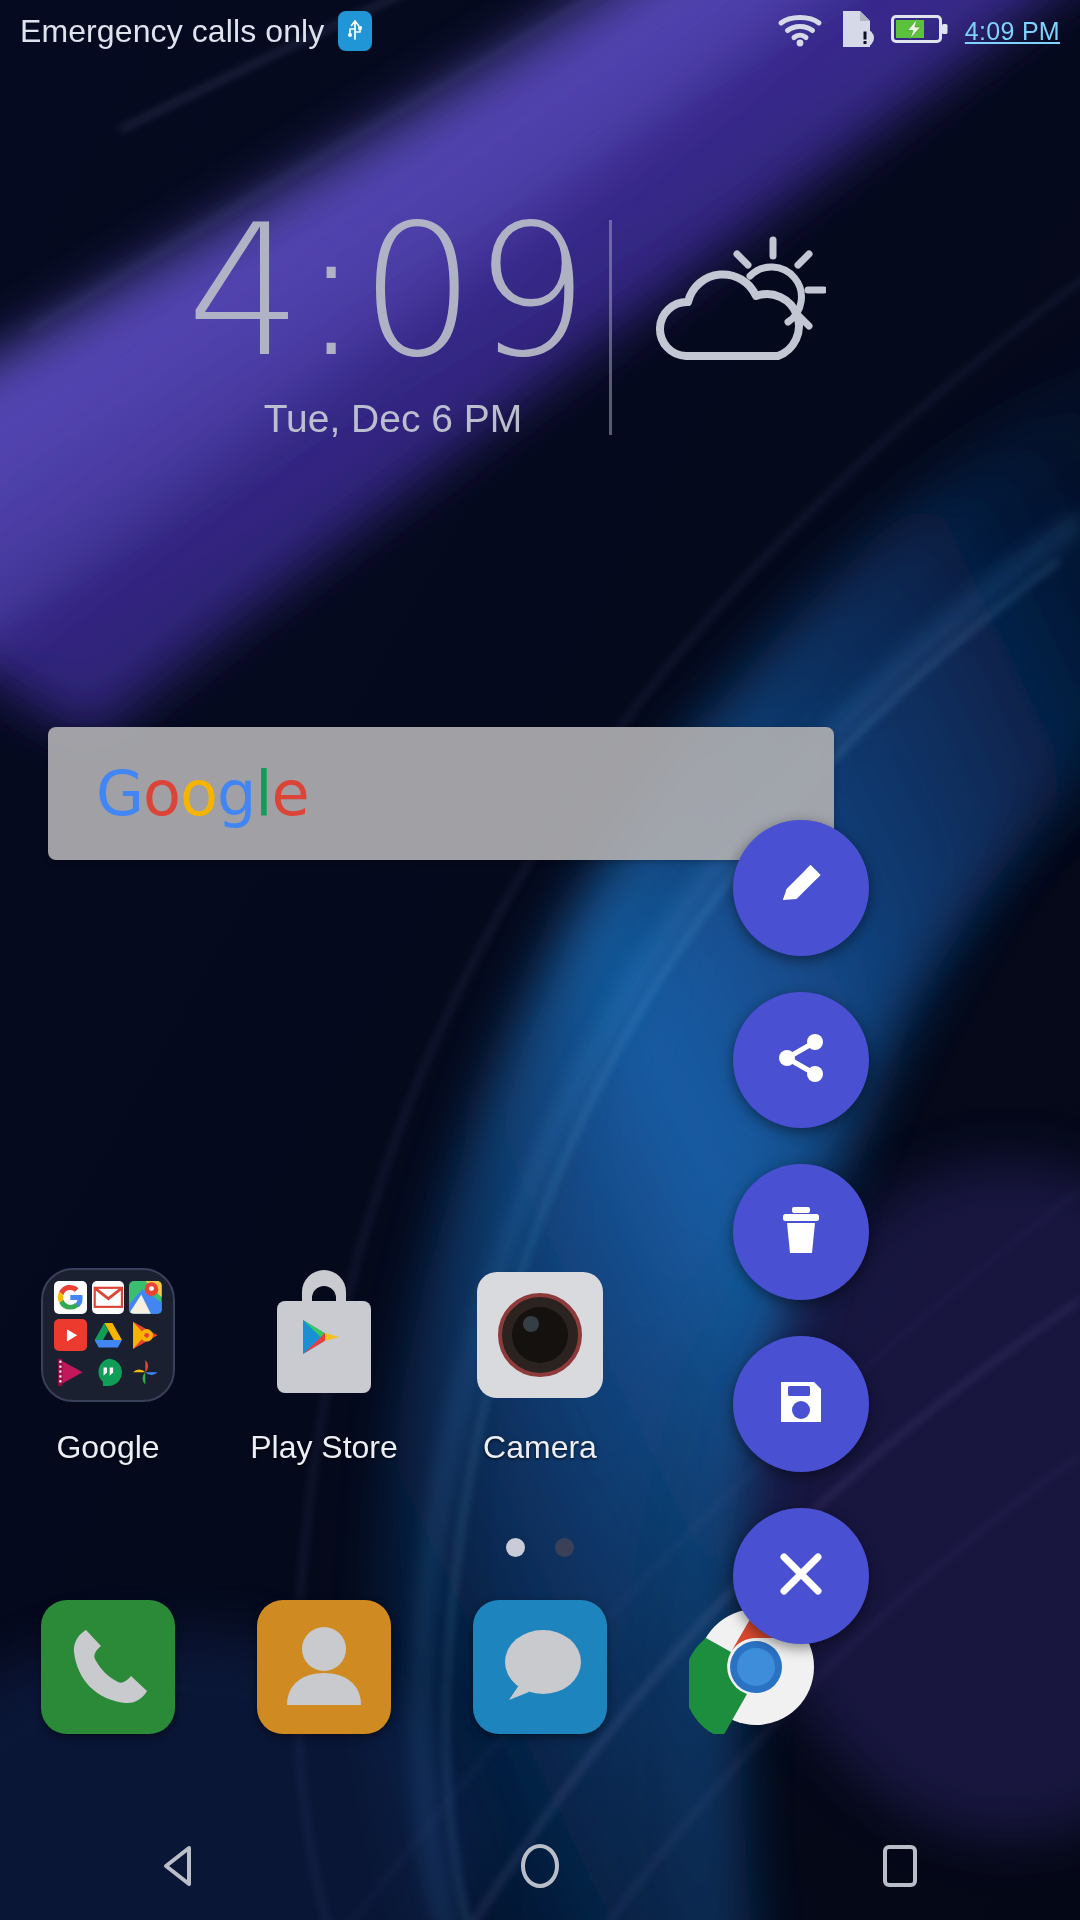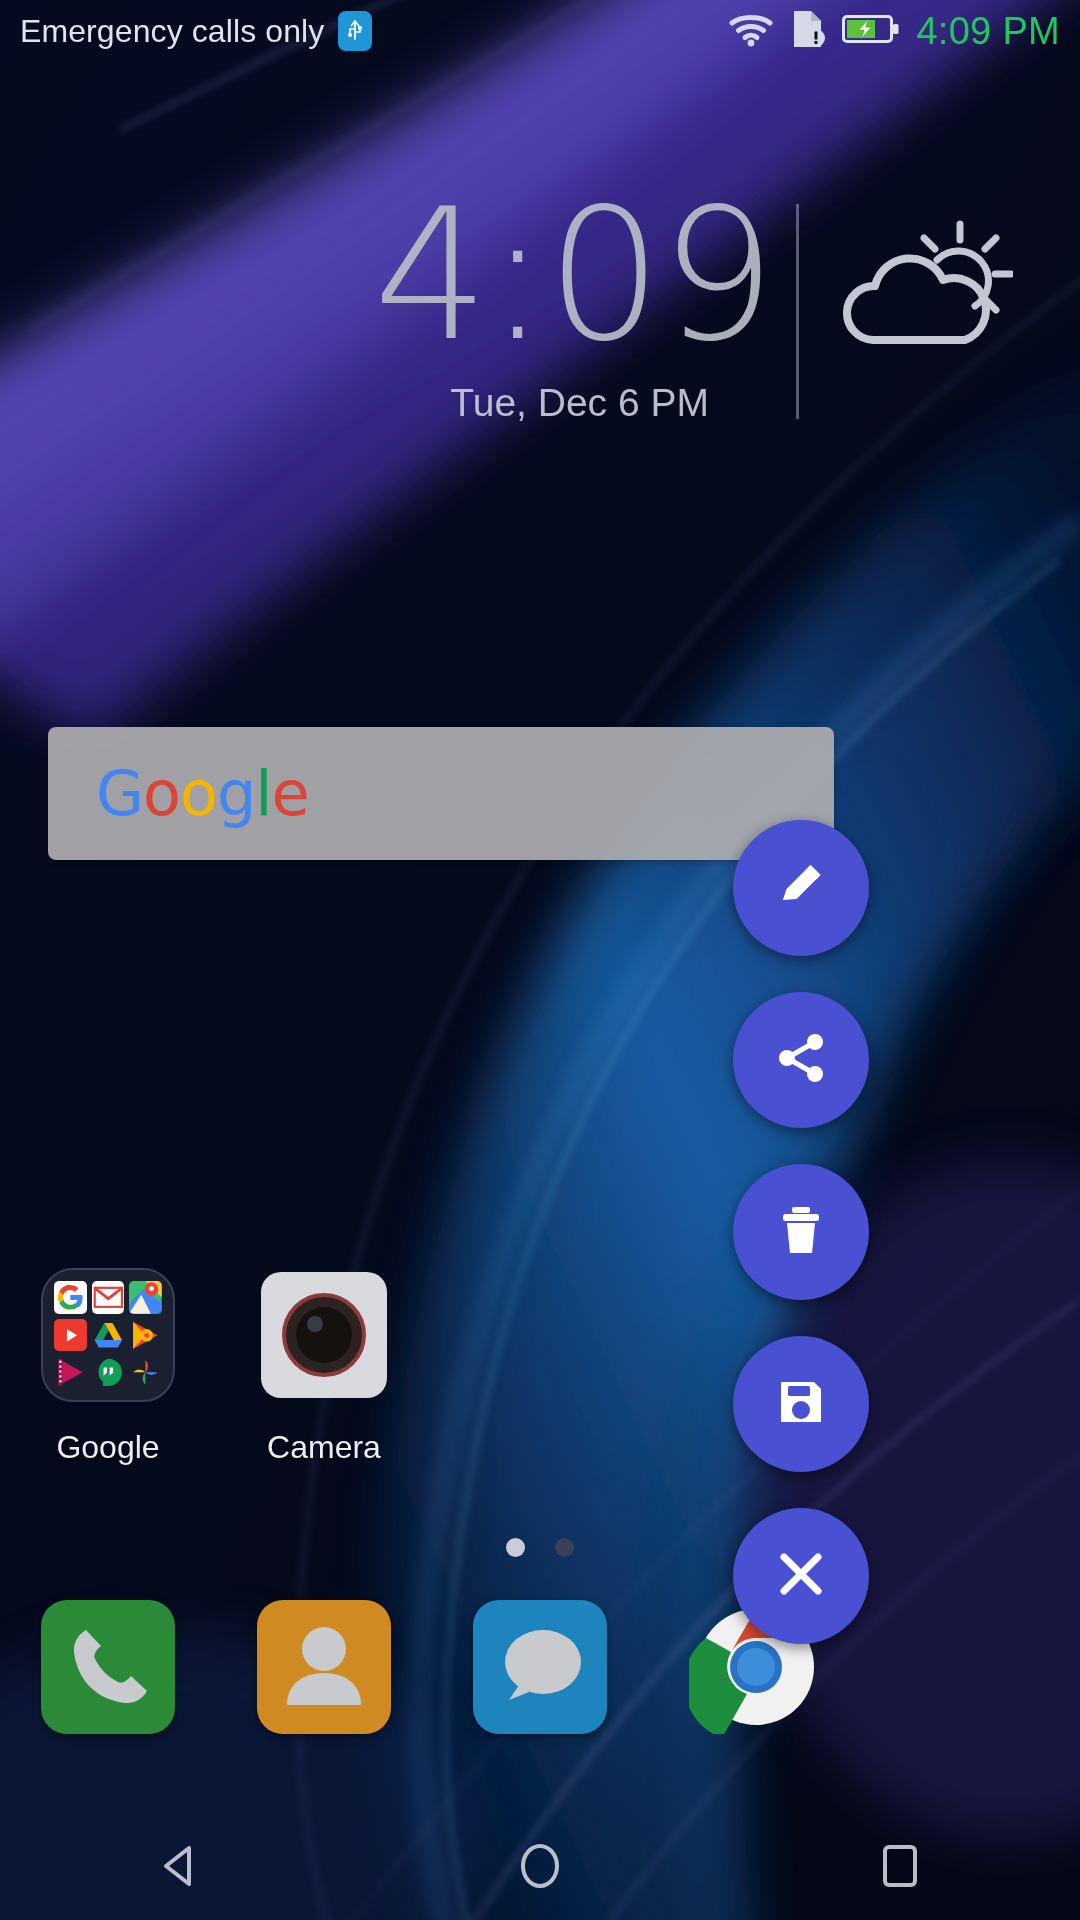--- a/index.html
+++ b/index.html
@@ -20,26 +20,26 @@
     display:flex; align-items:center; justify-content:space-between;
     padding:0 20px; z-index:40;
   }
   .sb-left { display:flex; align-items:center; gap:14px;text-align:center; }
   .sb-right { display:flex; align-items:center; gap:16px; }
   #carrier-text { color:#dfe3ee; font-size:32px; letter-spacing:.1px; }
   #usb-badge {
     width:34px; height:40px; border-radius:8px; background:#2196d6;
     display:flex; align-items:center; justify-content:center;
   }
-  #clock-status { color:#22c55e; font-size:38px; letter-spacing:.3px; }
+  #clock-status { color:#7dd3fc; font-size:25px; letter-spacing:.3px;text-decoration:underline; }
 
   
   #clock-widget {
-    position:absolute; top:192px; left:0; width:1013px;
-    display:flex; justify-content:flex-end; z-index:20;
+    position:absolute; top:208px; left:0; width:1013px;
+    display:flex; justify-content:center; z-index:20;
   }
   .cw-inner { display:flex; align-items:flex-start; }
   .cw-left { display:flex; flex-direction:column; align-items:center; padding-right:22px; }
   #clock-time {
     font-family:"DejaVu Sans", sans-serif;
     font-size:182px; font-weight:300; line-height:.92;
     color:#b9bdc9; letter-spacing:-2px;
     -webkit-text-stroke:0px;
     opacity:.92;
   }
@@ -338,20 +338,37 @@
               <path d="M12 12 L21 12 A6 6 0 0 1 12 12 Z" fill="#4285F4"></path>
               <path d="M12 12 L12 21 A6 6 0 0 1 12 12 Z" fill="#34A853"></path>
               <path d="M12 12 L3 12 A6 6 0 0 1 12 12 Z" fill="#FBBC05"></path>
             </svg>
         </i>
       </div>
     </div>
     <div class="app-label">Google</div>
   </div>
 
+  <div class="app-cell">
+    <div class="app-icon">
+      <svg width="134" height="134" viewBox="0 0 134 134">
+        <path d="M45 24 a22 22 0 0 1 44 0 L89 36 L79 36 L79 30 a12 12 0 0 0 -24 0 L55 36 L45 36 Z" fill="#c9cbd0"></path>
+        <rect x="20" y="33" width="94" height="92" rx="8" fill="#c9cbd0"></rect>
+        <g transform="translate(44,52)">
+          <path d="M2 0 L30 17 L2 34 Z" fill="#00a0e9"></path>
+          <path d="M2 0 L22 11.9 L30 17 L2 34 Z" fill="none"></path>
+          <path d="M2 0 L30 17 L24 21 Z" fill="#3ec65b"></path>
+          <path d="M2 34 L24 13 L30 17 Z" fill="#e93e3e"></path>
+          <path d="M24 13 L38 17 L24 21 Z" fill="#f5c21b"></path>
+          <path d="M2 0 L2 34 L18 17 Z" fill="#1a8fd1"></path>
+        </g>
+      </svg>
+    </div>
+    <div class="app-label">Play Store</div>
+  </div>
 
 
   <div class="app-cell">
     <div class="app-icon">
       <svg width="134" height="134" viewBox="0 0 134 134">
         <rect x="4" y="4" width="126" height="126" rx="20" fill="#d8dade"></rect>
         <circle cx="67" cy="67" r="40" fill="#2a2320"></circle>
         <circle cx="67" cy="67" r="40" fill="none" stroke="#8e3a3a" stroke-width="4"></circle>
         <circle cx="67" cy="67" r="28" fill="#15110f"></circle>
         <circle cx="58" cy="56" r="8" fill="#3d4a52" opacity=".8"></circle>

